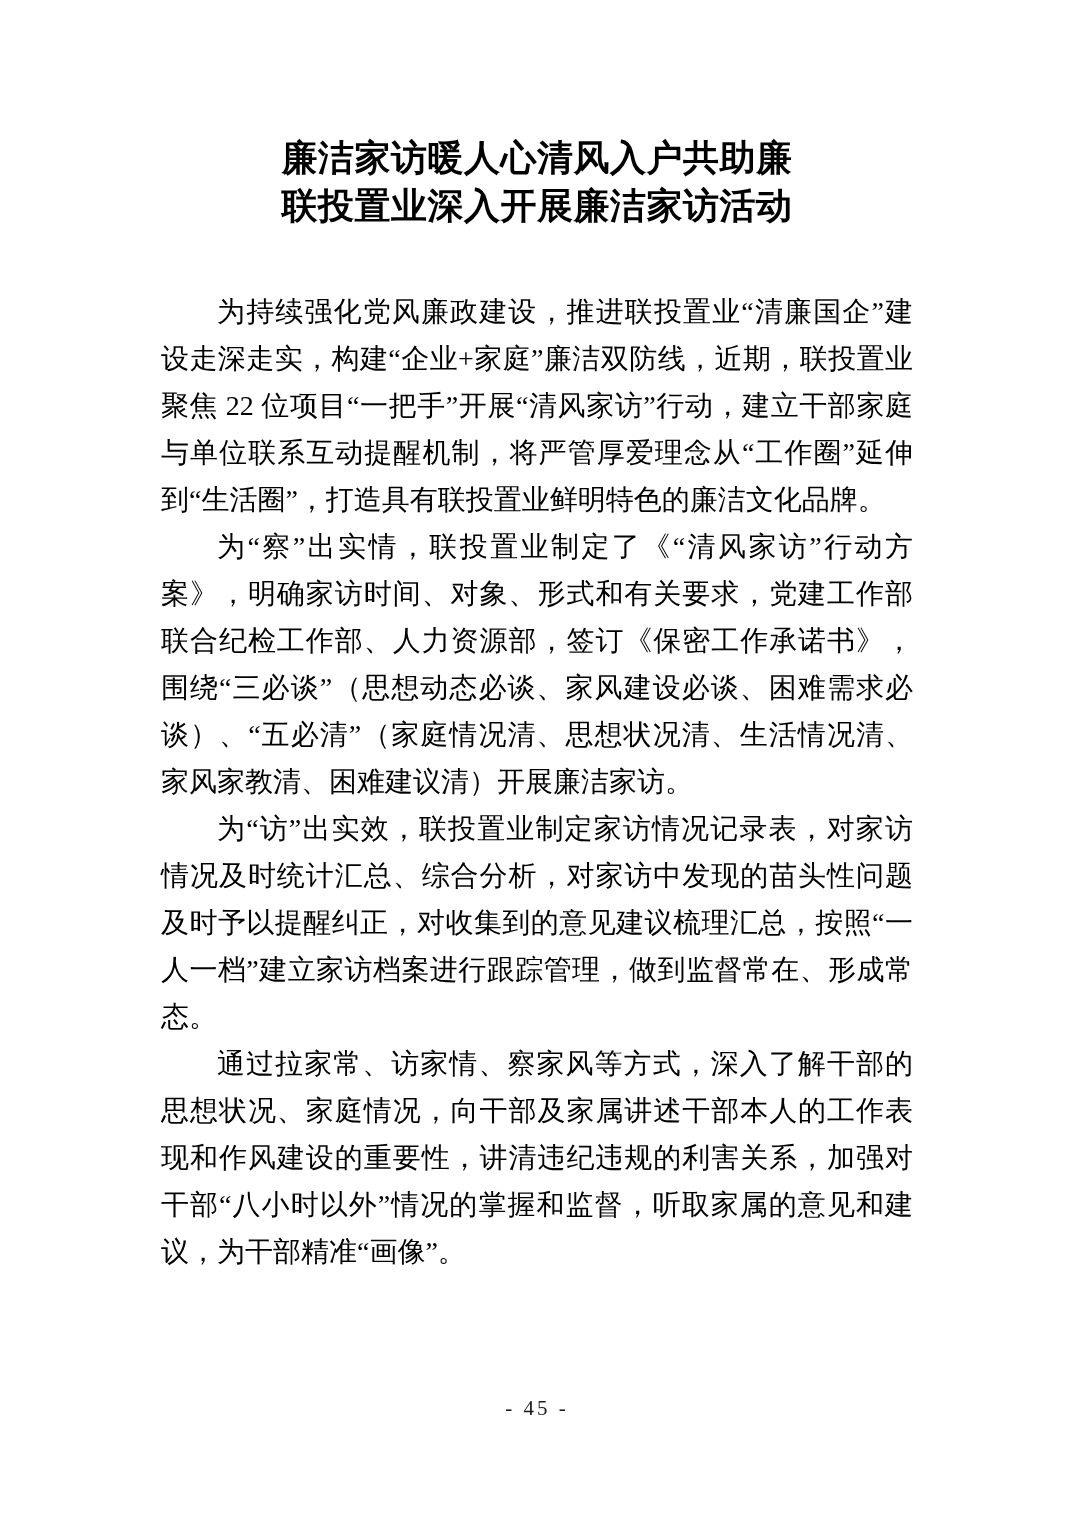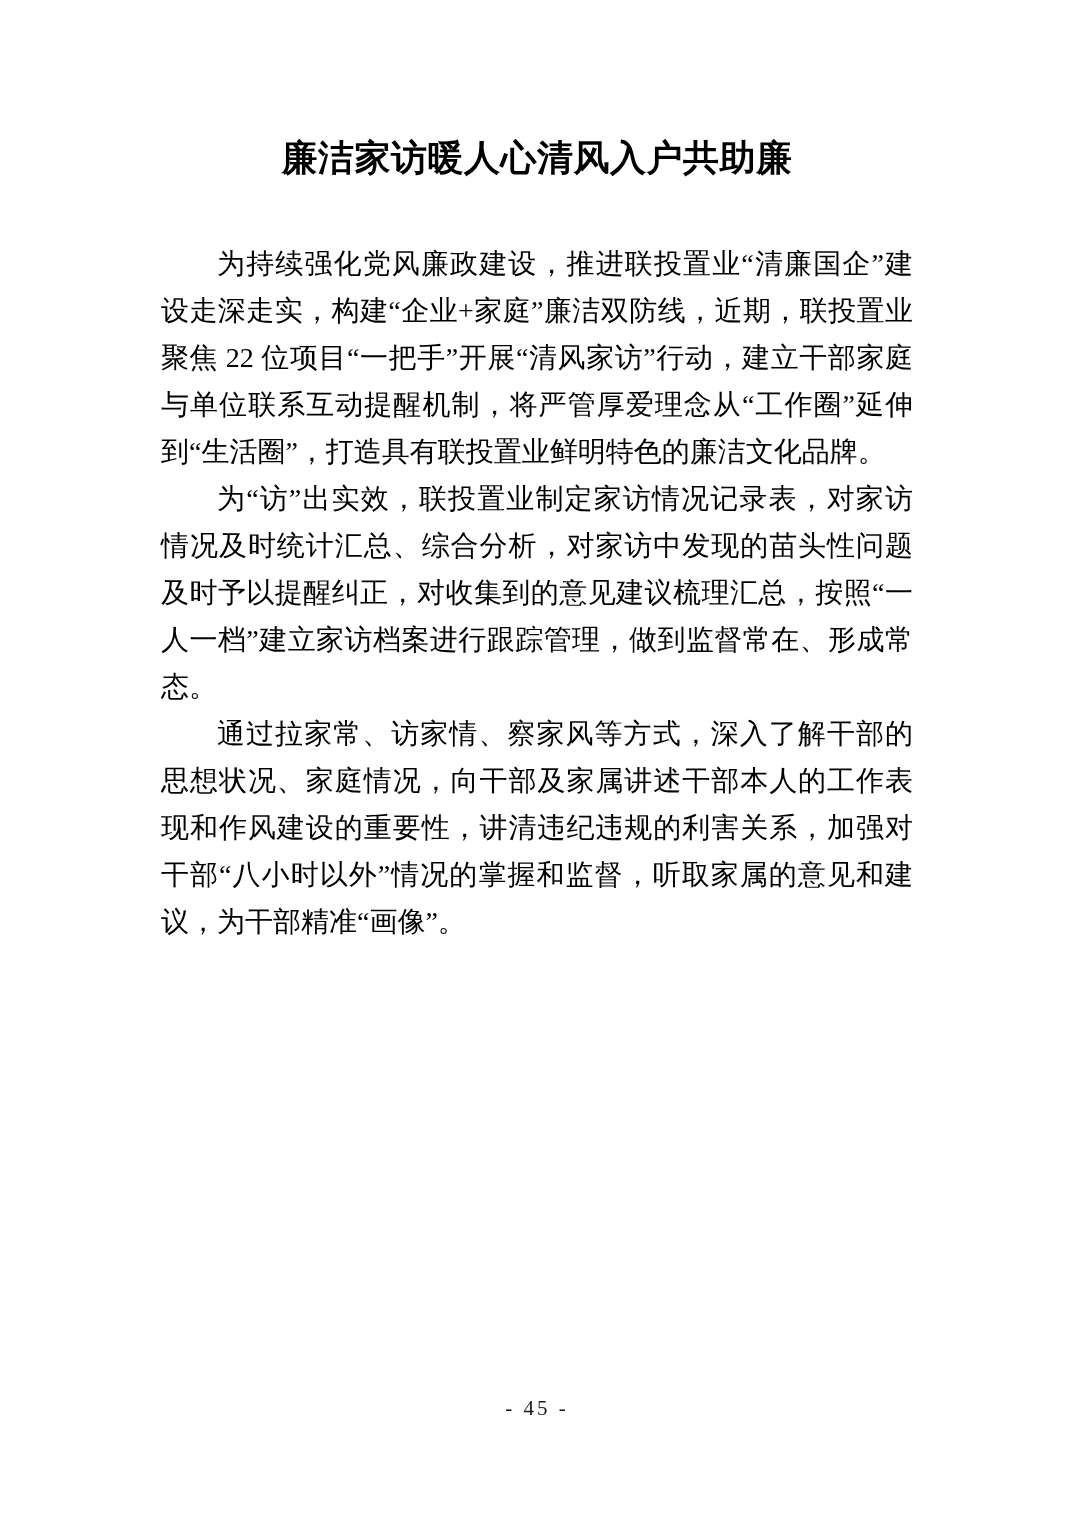--- a/index.html
+++ b/index.html
@@ -51,23 +51,25 @@
     color: #1a1a1a;
   }
 </style>
 </head>
 <body>
 
 <div class="page">
 
   <div class="doc-title">
     <div>廉洁家访暖人心清风入户共助廉</div>
+    <div>联投置业深入开展廉洁家访活动</div>
   </div>
 
   <div class="doc-body">
     <p>为持续强化党风廉政建设，推进联投置业“清廉国企”建设走深走实，构建“企业+家庭”廉洁双防线，近期，联投置业聚焦 22 位项目“一把手”开展“清风家访”行动，建立干部家庭与单位联系互动提醒机制，将严管厚爱理念从“工作圈”延伸到“生活圈”，打造具有联投置业鲜明特色的廉洁文化品牌。</p>
+    <p>为“察”出实情，联投置业制定了《“清风家访”行动方案》，明确家访时间、对象、形式和有关要求，党建工作部联合纪检工作部、人力资源部，签订《保密工作承诺书》，围绕“三必谈”（思想动态必谈、家风建设必谈、困难需求必谈）、“五必清”（家庭情况清、思想状况清、生活情况清、家风家教清、困难建议清）开展廉洁家访。</p>
     <p>为“访”出实效，联投置业制定家访情况记录表，对家访情况及时统计汇总、综合分析，对家访中发现的苗头性问题及时予以提醒纠正，对收集到的意见建议梳理汇总，按照“一人一档”建立家访档案进行跟踪管理，做到监督常在、形成常态。</p>
     <p>通过拉家常、访家情、察家风等方式，深入了解干部的思想状况、家庭情况，向干部及家属讲述干部本人的工作表现和作风建设的重要性，讲清违纪违规的利害关系，加强对干部“八小时以外”情况的掌握和监督，听取家属的意见和建议，为干部精准“画像”。</p>
   </div>
 
   <div class="page-number">- 45 -</div>
 
 </div>
 
 </body></html>

